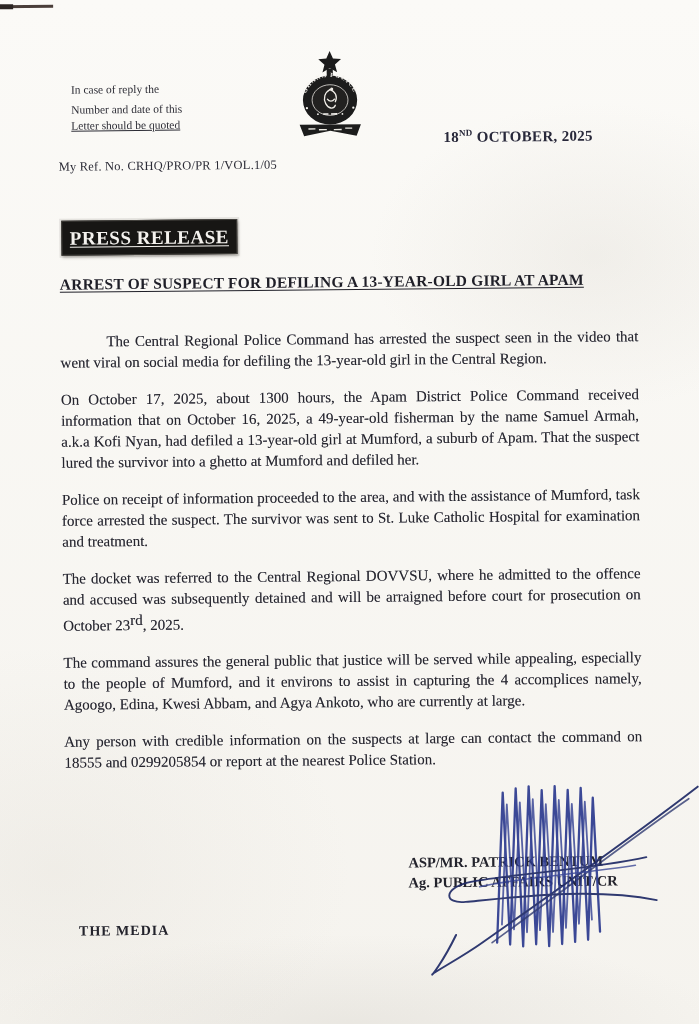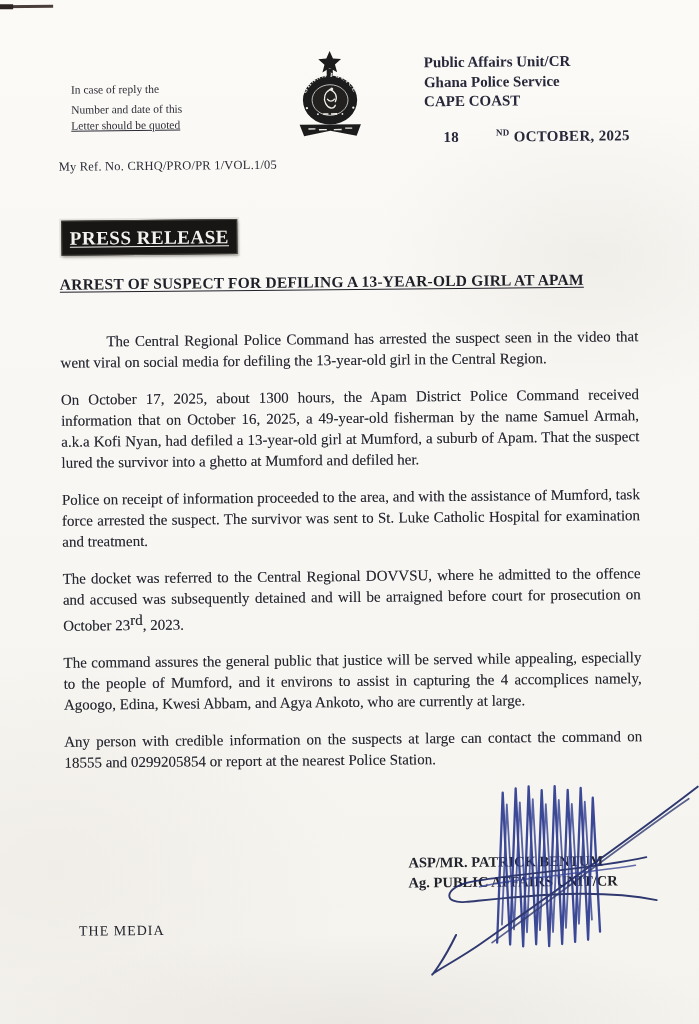--- a/index.html
+++ b/index.html
@@ -22,21 +22,21 @@
   
   .artifact{left:0;top:2px;width:58px;height:3px;background:#4a3e3a;}
   .artifact2{left:0;top:1px;width:18px;height:5px;background:#2c2523;}
 
   
   .reply-note{left:75px;top:79px;font-size:11.5px;line-height:16px;color:#2c2c35;}
   .reply-note .l1{margin-bottom:4px;}
   .reply-note .u{text-decoration:underline;}
   .org-block{left:428px;top:54px;font-size:15px;line-height:19.5px;font-weight:600;color:#28283a;}
   .date-line{left:447px;top:129px;font-size:15px;font-weight:600;color:#28283a;letter-spacing:.3px;}
-  .date-line sup{font-size:9px;vertical-align:6px;margin-left:37px;}
+  .date-line sup{font-size:9px;vertical-align:6px;}
   .ref-line{left:62px;top:157px;font-size:12.5px;color:#2b2b36;letter-spacing:.2px;}
 
   
   .banner{
     left:64px;top:218px;width:174px;height:33px;
     background:#171614;border:1px solid #43413d;
     box-shadow:1px 2px 3px rgba(60,55,48,.35), 0 0 0 2px rgba(120,115,105,.15);
     display:flex;align-items:center;justify-content:center;
   }
   .banner span{
@@ -54,21 +54,21 @@
     text-align:justify;color:#26262e;text-shadow:0 0 .4px rgba(45,45,70,.45);}
   .body-text p{margin:0 0 16px 0;}
   .body-text p.indent{text-indent:46px;}
   .body-text sup{font-size:15px;vertical-align:5px;}
 
   
   .sig-text{left:405px;top:853px;font-size:14.5px;font-weight:700;line-height:20px;color:#23232c;}
   .sig-svg{left:418px;top:776px;width:282px;height:218px;pointer-events:none;}
   .crest-svg{left:279px;top:50px;width:110px;height:105px;}
 
-  .footer-dist{left:75px;top:921px;font-size:14px;font-weight:400;letter-spacing:1px;color:#23232c;}
+  .footer-dist{left:75px;top:921px;font-size:14px;font-weight:700;letter-spacing:1px;color:#23232c;}
 </style>
 </head>
 <body>
 
 <div class="page">
   <div class="content">
 
     <div class="abs artifact"></div>
     <div class="abs artifact2"></div>
 
@@ -101,41 +101,36 @@
       <circle cx="69" cy="73" r="1" fill="#f5f3ef"></circle>
       <polygon points="20,85 90,85 85,98 55,92 25,98" fill="#1c1c1c"></polygon>
       <g fill="#eceae4">
         <rect x="30" y="89" width="8" height="1.6"></rect>
         <rect x="42" y="90" width="9" height="1.6"></rect>
         <rect x="59" y="90" width="9" height="1.6"></rect>
         <rect x="72" y="88.5" width="8" height="1.6"></rect>
       </g>
     </svg>
 
-    <div class="abs org-block">
-      <div>Public Affairs Unit/CR</div>
-      <div>Ghana Police Service</div>
-      <div>CAPE COAST</div>
-    </div>
 
     <div class="abs date-line"><span>18</span><sup>ND</sup><span> OCTOBER, 2025</span></div>
 
     <div class="abs ref-line">My Ref. No. CRHQ/PRO/PR 1/VOL.1/05</div>
 
     <div class="abs banner">
       <span>PRESS RELEASE</span>
     </div>
 
     <div class="abs doc-title">ARREST OF SUSPECT FOR DEFILING A 13-YEAR-OLD GIRL AT APAM</div>
 
     <div class="abs body-text">
       <p class="indent">The Central Regional Police Command has arrested the suspect seen in the video that went viral on social media for defiling the 13-year-old girl in the Central Region.</p>
       <p>On October 17, 2025, about 1300 hours, the Apam District Police Command received information that on October 16, 2025, a 49-year-old fisherman by the name Samuel Armah, a.k.a Kofi Nyan, had defiled a 13-year-old girl at Mumford, a suburb of Apam. That the suspect lured the survivor into a ghetto at Mumford and defiled her.</p>
       <p>Police on receipt of information proceeded to the area, and with the assistance of Mumford, task force arrested the suspect. The survivor was sent to St. Luke Catholic Hospital for examination and treatment.</p>
-      <p><span>The docket was referred to the Central Regional DOVVSU, where he admitted to the offence and accused was subsequently detained and will be arraigned before court for prosecution on October 23</span><sup>rd</sup><span>, 2023.</span></p>
+      <p><span>The docket was referred to the Central Regional DOVVSU, where he admitted to the offence and accused was subsequently detained and will be arraigned before court for prosecution on October 23</span><sup>rd</sup><span>, 2025.</span></p>
       <p>The command assures the general public that justice will be served while appealing, especially to the people of Mumford, and it environs to assist in capturing the 4 accomplices namely, Agoogo, Edina, Kwesi Abbam, and Agya Ankoto, who are currently at large.</p>
       <p>Any person with credible information on the suspects at large can contact the command on 18555 and 0299205854 or report at the nearest Police Station.</p>
     </div>
 
     <div class="abs sig-text">
       <div>ASP/MR. PATRICK BENTUM</div>
       <div>Ag. PUBLIC AFFAIRS UNIT/CR</div>
     </div>
 
     <svg class="abs sig-svg" viewBox="0 0 282 218">

